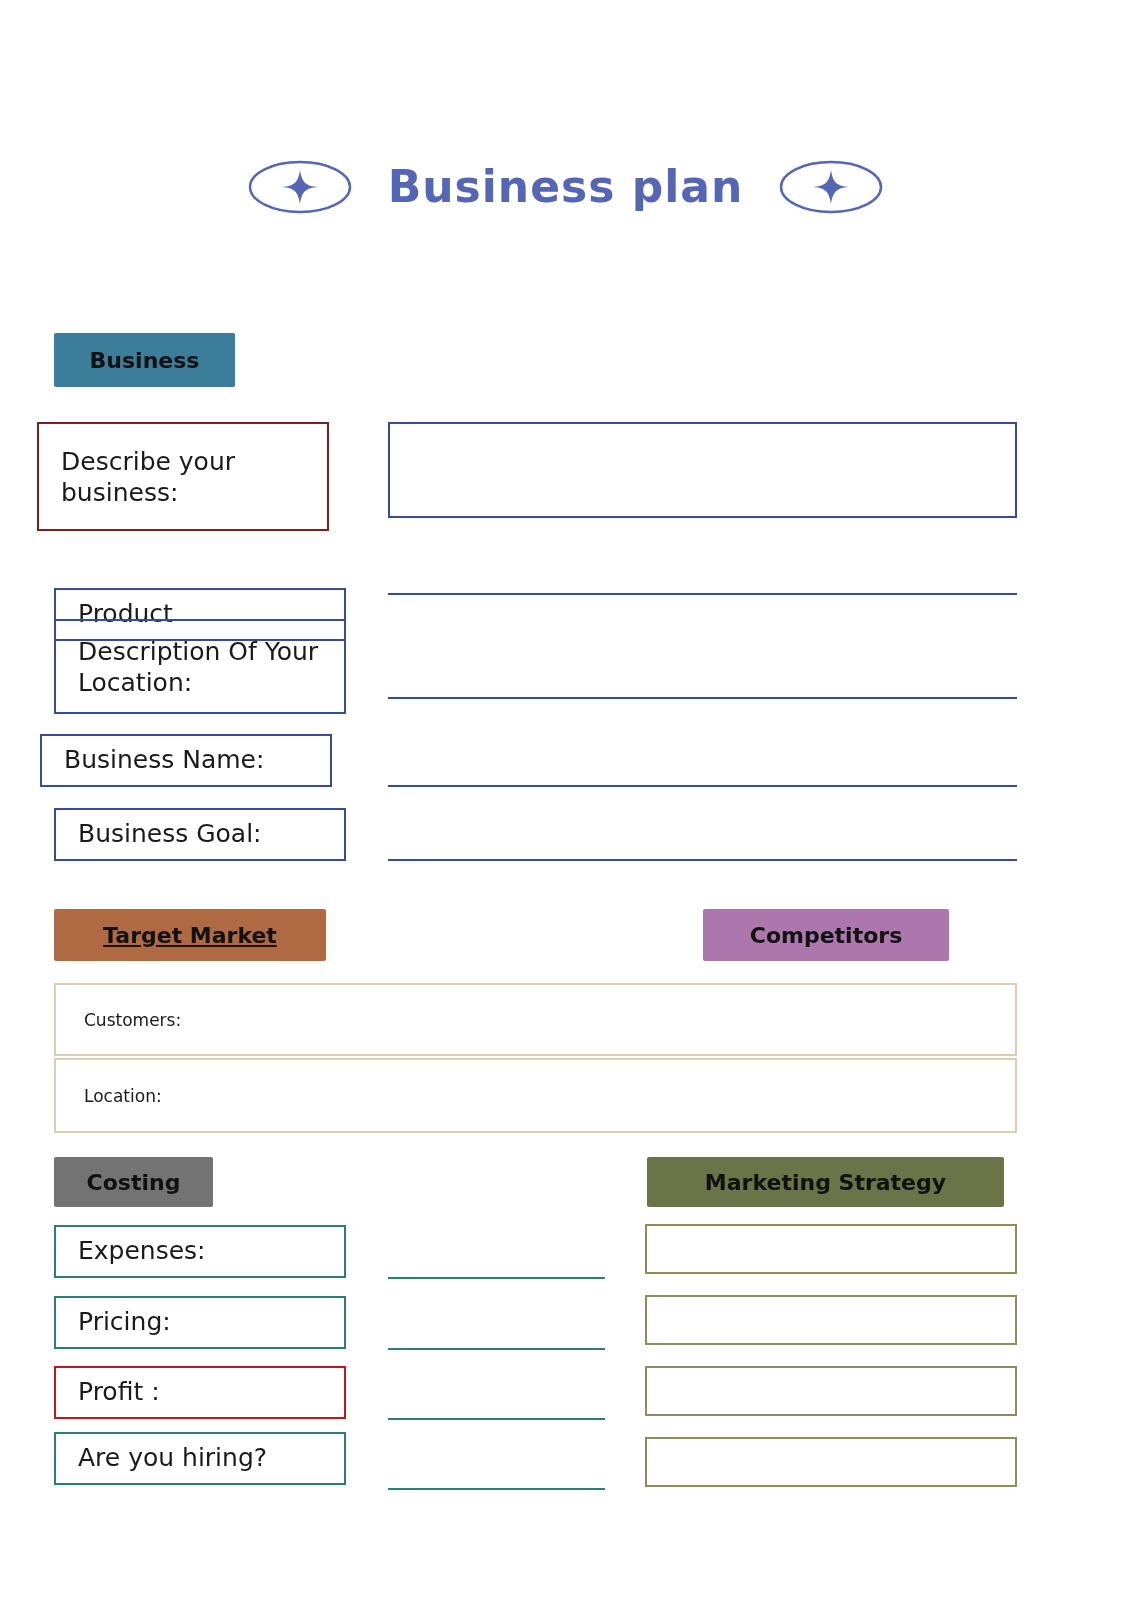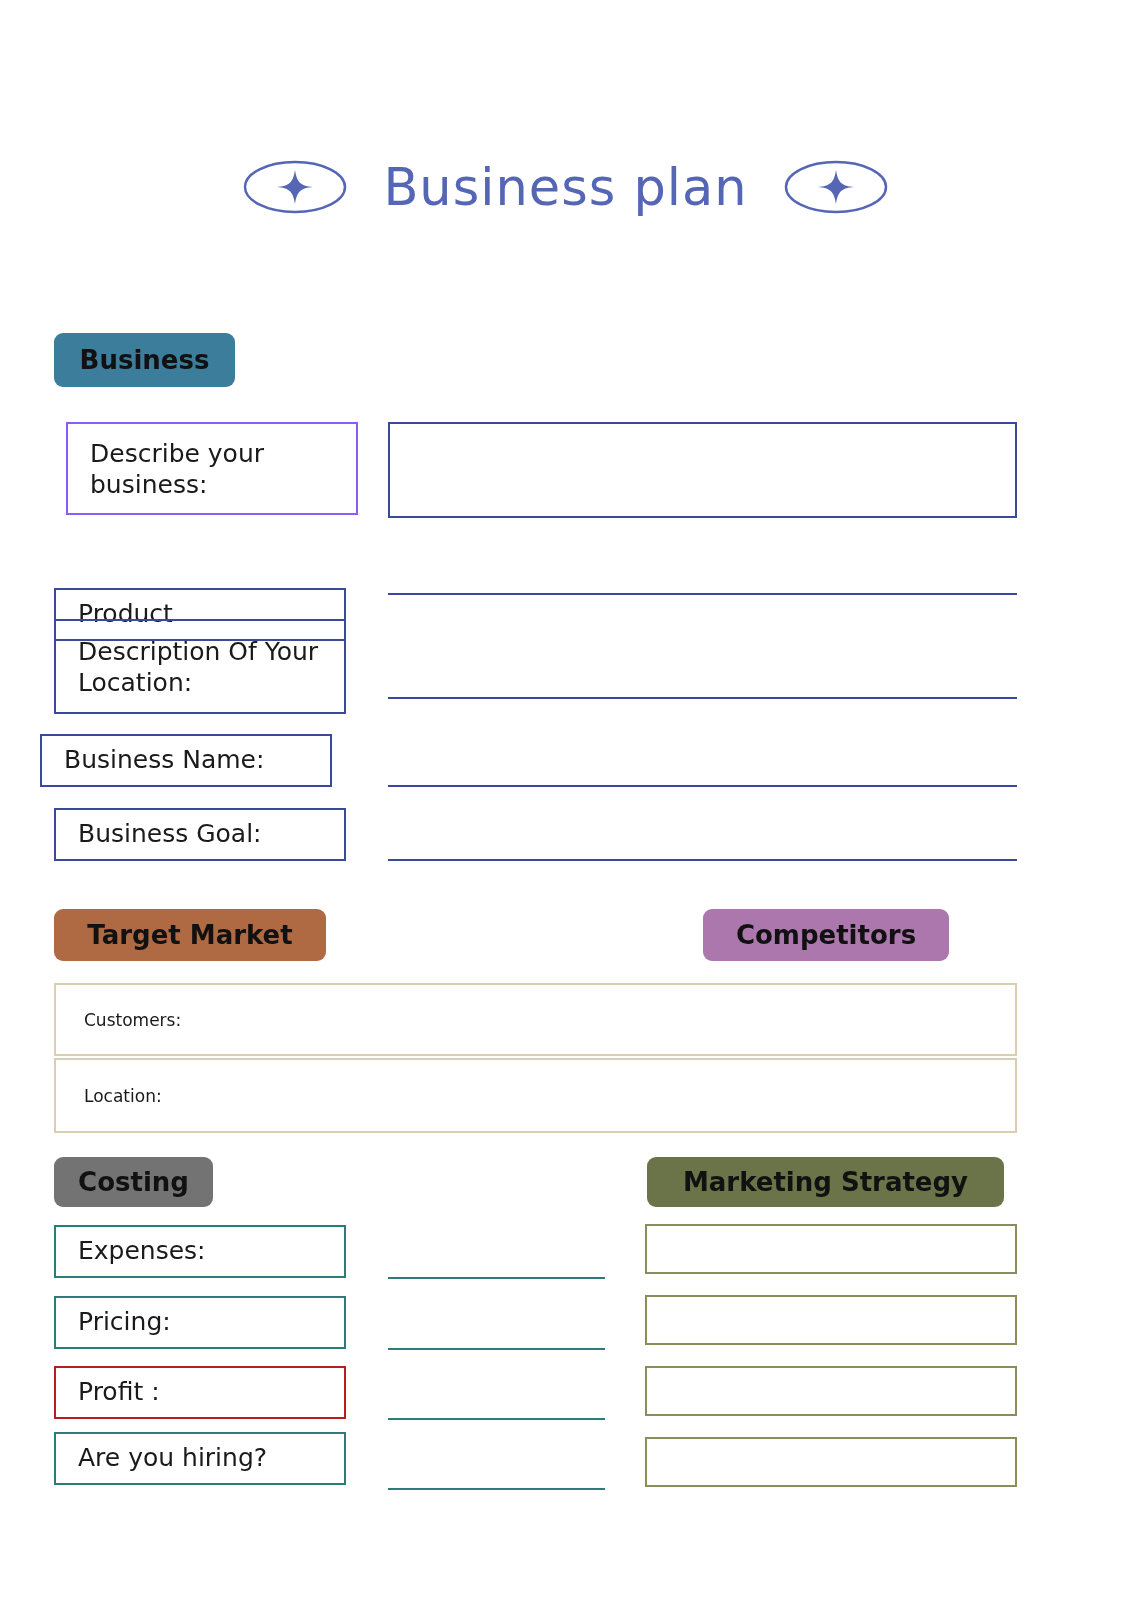--- a/index.html
+++ b/index.html
@@ -22,44 +22,44 @@
     left: 0;
     top: 158px;
     width: 1131px;
     display: flex;
     align-items: center;
     justify-content: center;
     gap: 36px;
   }
   .title-text {
     font-family: "DejaVu Sans", sans-serif;
-    font-size: 51px;
+    font-size: 44px;
     letter-spacing: 1px;
     color: #5566b5;
-    font-weight: 400;
+    font-weight: 700;
     line-height: 1;
     white-space: nowrap;
   }
   .sparkle {
     width: 104px;
     height: 58px;
     position: relative;
     flex: 0 0 auto;
   }
   .sparkle svg { display: block; }
 
   
   .tag {
     position: absolute;
     display: flex;
     align-items: center;
     justify-content: center;
-    border-radius: 9px;
+    border-radius: 2px;
     font-weight: bold;
-    font-size: 26px;
+    font-size: 22px;
     color: #111111;
     padding: 0 14px;
     box-sizing: border-box;
     white-space: nowrap;
   }
 
   
   .label-box {
     position: absolute;
     box-sizing: border-box;
@@ -109,36 +109,36 @@
   <span class="sparkle">
     <svg width="104" height="58" viewBox="0 0 104 58" xmlns="http://www.w3.org/2000/svg">
       <ellipse cx="52" cy="29" rx="50" ry="25" fill="none" stroke="#5566b5" stroke-width="2.5"></ellipse>
       <path d="M52 12 C54 25, 58 28, 70 29 C58 30, 54 33, 52 46 C50 33, 46 30, 34 29 C46 28, 50 25, 52 12 Z" fill="#5566b5"></path>
     </svg>
   </span>
 </div>
 
 <div class="tag" style="left:54px; top:333px; width:181px; height:54px; background:#3d7d9c;">Business</div>
 
-<div class="label-box two-line" style="left:66px; top:422px; width:292px; height:93px; border:2px solid #8b5cf6;">Describe your business:</div>
+<div class="label-box two-line" style="left:37px; top:422px; width:292px; height:109px; border:2px solid #7f1d1d;">Describe your business:</div>
 <div class="answer-box" style="left:388px; top:422px; width:629px; height:96px; border:2px solid #3a4a9a;"></div>
 
 <div class="label-box" style="left:54px; top:542px; width:292px; height:53px; border:2px solid #3a4a9a;margin-top:46px;">Product</div>
 <div class="answer-line" style="left:388px; top:593px; width:629px; border-bottom-width:2px; border-color:#3a4a9a;"></div>
 
 <div class="label-box two-line" style="left:54px; top:619px; width:292px; height:95px; border:2px solid #3a4a9a;">Description Of Your Location:</div>
 <div class="answer-line" style="left:388px; top:697px; width:629px; border-bottom-width:2px; border-color:#3a4a9a;"></div>
 
 <div class="label-box" style="left:40px; top:734px; width:292px; height:53px; border:2px solid #3a4a9a;">Business Name:</div>
 <div class="answer-line" style="left:388px; top:785px; width:629px; border-bottom-width:2px; border-color:#3a4a9a;"></div>
 
 <div class="label-box" style="left:54px; top:808px; width:292px; height:53px; border:2px solid #3a4a9a;">Business Goal:</div>
 <div class="answer-line" style="left:388px; top:859px; width:629px; border-bottom-width:2px; border-color:#3a4a9a;"></div>
 
-<div class="tag" style="left:54px; top:909px; width:272px; height:52px; background:#b06a43;">Target Market</div>
+<div class="tag" style="left:54px; top:909px; width:272px; height:52px; background:#b06a43;text-decoration:underline;">Target Market</div>
 
 <div class="tag" style="left:703px; top:909px; width:246px; height:52px; background:#ab77ad;">Competitors</div>
 
 <div class="wide-box" style="left:54px; top:983px; width:963px; height:73px; border:2px solid #d9cfb0;">
   <span>Customers:</span>
 </div>
 <div class="wide-box" style="left:54px; top:1058px; width:963px; height:75px; border:2px solid #d9cfb0;text-align:right;">
   <span>Location:</span>
 </div>
 

